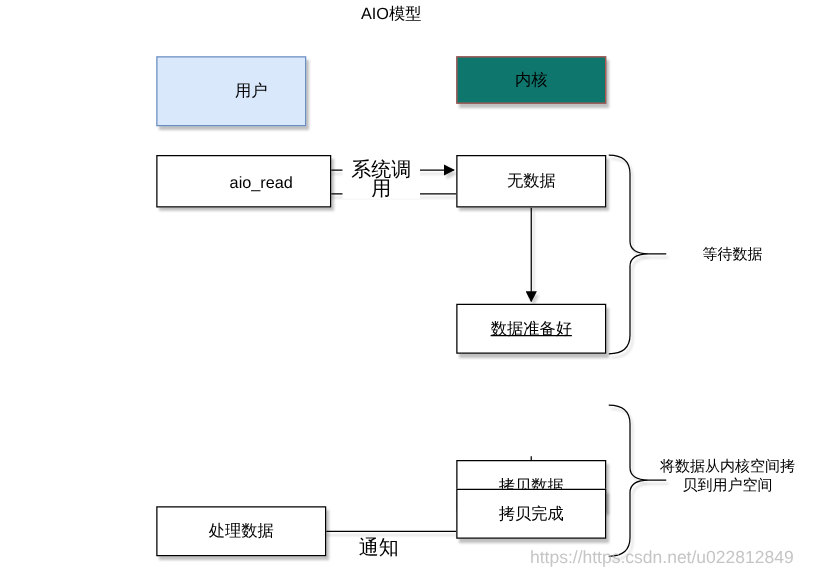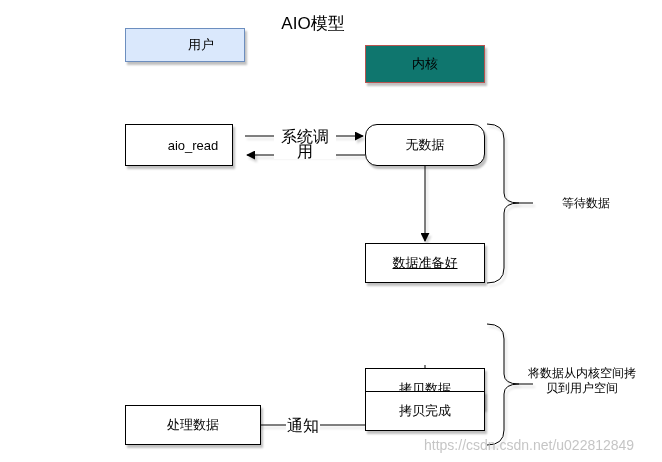--- a/index.html
+++ b/index.html
@@ -9,42 +9,42 @@
   }
   .canvas {
     position: relative;
     width: 662px;
     height: 462px;
     background: #ffffff;
     overflow: hidden;
   }
   .title {
     position: absolute;
-    left: 263px; top: 12px; width: 100px;
+    left: 263px; top: 2px; width: 100px;
     text-align: center;
-    font-size: 17px;
+    font-size: 13px;
     color: #000000;
   }
   .node {
     position: absolute;
     display: flex;
     align-items: center;
     justify-content: center;
     font-size: 13px;
     color: #000000;
     border: 1px solid #000000;
     background: #ffffff;
     box-shadow: 2px 3px 2px rgba(0,0,0,0.25);
     box-sizing: border-box;
     z-index: 2;
   }
-  .node.header-user   { left:125px; top:28px;  width:120px; height:34px;padding-left:32px; }
+  .node.header-user   { left:125px; top:45px;  width:120px; height:56px;padding-left:32px; }
   .node.header-kernel { left:365px; top:45px;  width:120px; height:38px; }
-  .node.aio-read      { left:125px; top:124px; width:108px; height:42px;padding-left:28px; }
-  .node.no-data       { left:365px; top:124px; width:120px; height:42px;border-radius:12px; }
+  .node.aio-read      { left:125px; top:124px; width:140px; height:42px;padding-left:28px; }
+  .node.no-data       { left:365px; top:124px; width:120px; height:42px; }
   .node.data-ready    { left:365px; top:243px; width:120px; height:40px;text-decoration:underline; }
   .node.copy-data     { left:365px; top:324px; width:120px; height:41px;margin-top:44px; }
   .node.copy-done     { left:365px; top:391px; width:120px; height:40px; }
   .node.process-data  { left:125px; top:405px; width:136px; height:40px; }
 
   svg.connectors {
     position: absolute;
     left: 0; top: 0;
     z-index: 1;
     filter: drop-shadow(2px 3px 1px rgba(0,0,0,0.18));
@@ -52,21 +52,21 @@
   .edge-label {
     position: absolute;
     background: #ffffff;
     text-align: center;
     font-size: 16px;
     color: #000000;
     z-index: 3;
     line-height: 15px;
   }
   .label-system-call { left:274px; top:129px; width:62px; }
-  .label-notify      { left:286px; top:418px; width:34px; }
+  .label-notify      { left:286px; top:431px; width:34px; }
   .brace-label {
     position: absolute;
     text-align: center;
     font-size: 12px;
     color: #000000;
     z-index: 3;
     line-height: 15px;
     white-space: pre-line;
     background: transparent;
   }
@@ -136,15 +136,15 @@
     <path d="M487,324 Q504,324 504,339 L504,374 Q504,384 519,384 Q504,384 504,394 L504,430 Q504,445 487,445 M519,384 L533,384" fill="none" stroke="#000" stroke-width="1"></path>
   </svg>
 
   <div class="edge-label label-system-call">系统调用</div>
   <div class="edge-label label-notify">通知</div>
 
   <div class="brace-label label-wait-data">等待数据</div>
   <div class="brace-label label-copy-desc">将数据从内核空间拷
 贝到用户空间</div>
 
-  <div class="watermark">https://csdn.csdn.net/u022812849</div>
+  <div class="watermark">https://https.csdn.net/u022812849</div>
 
 </div>
 
 </body></html>

